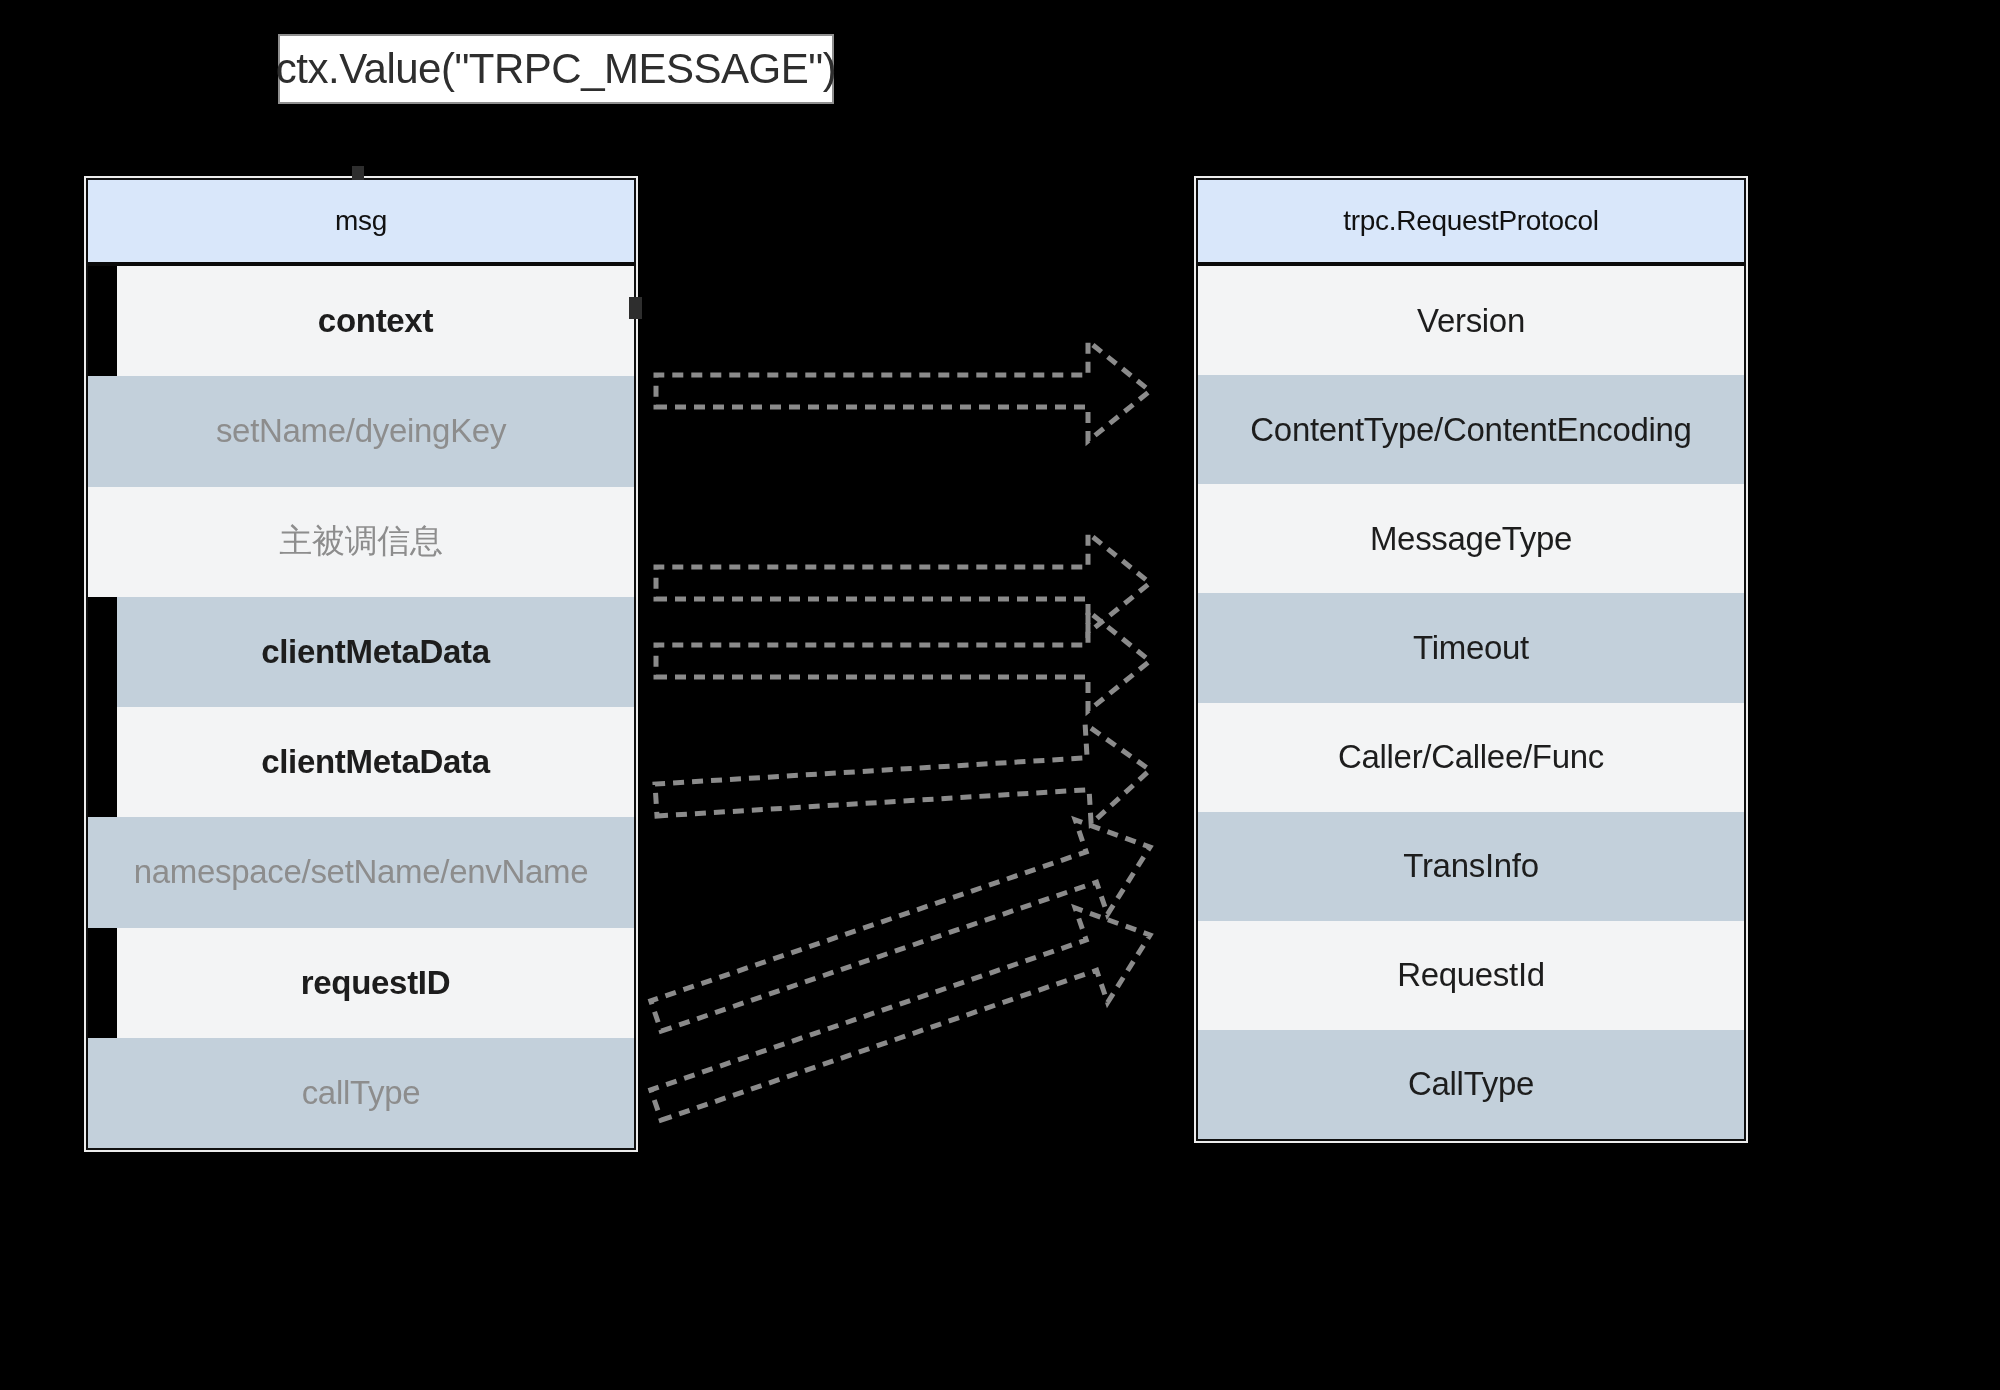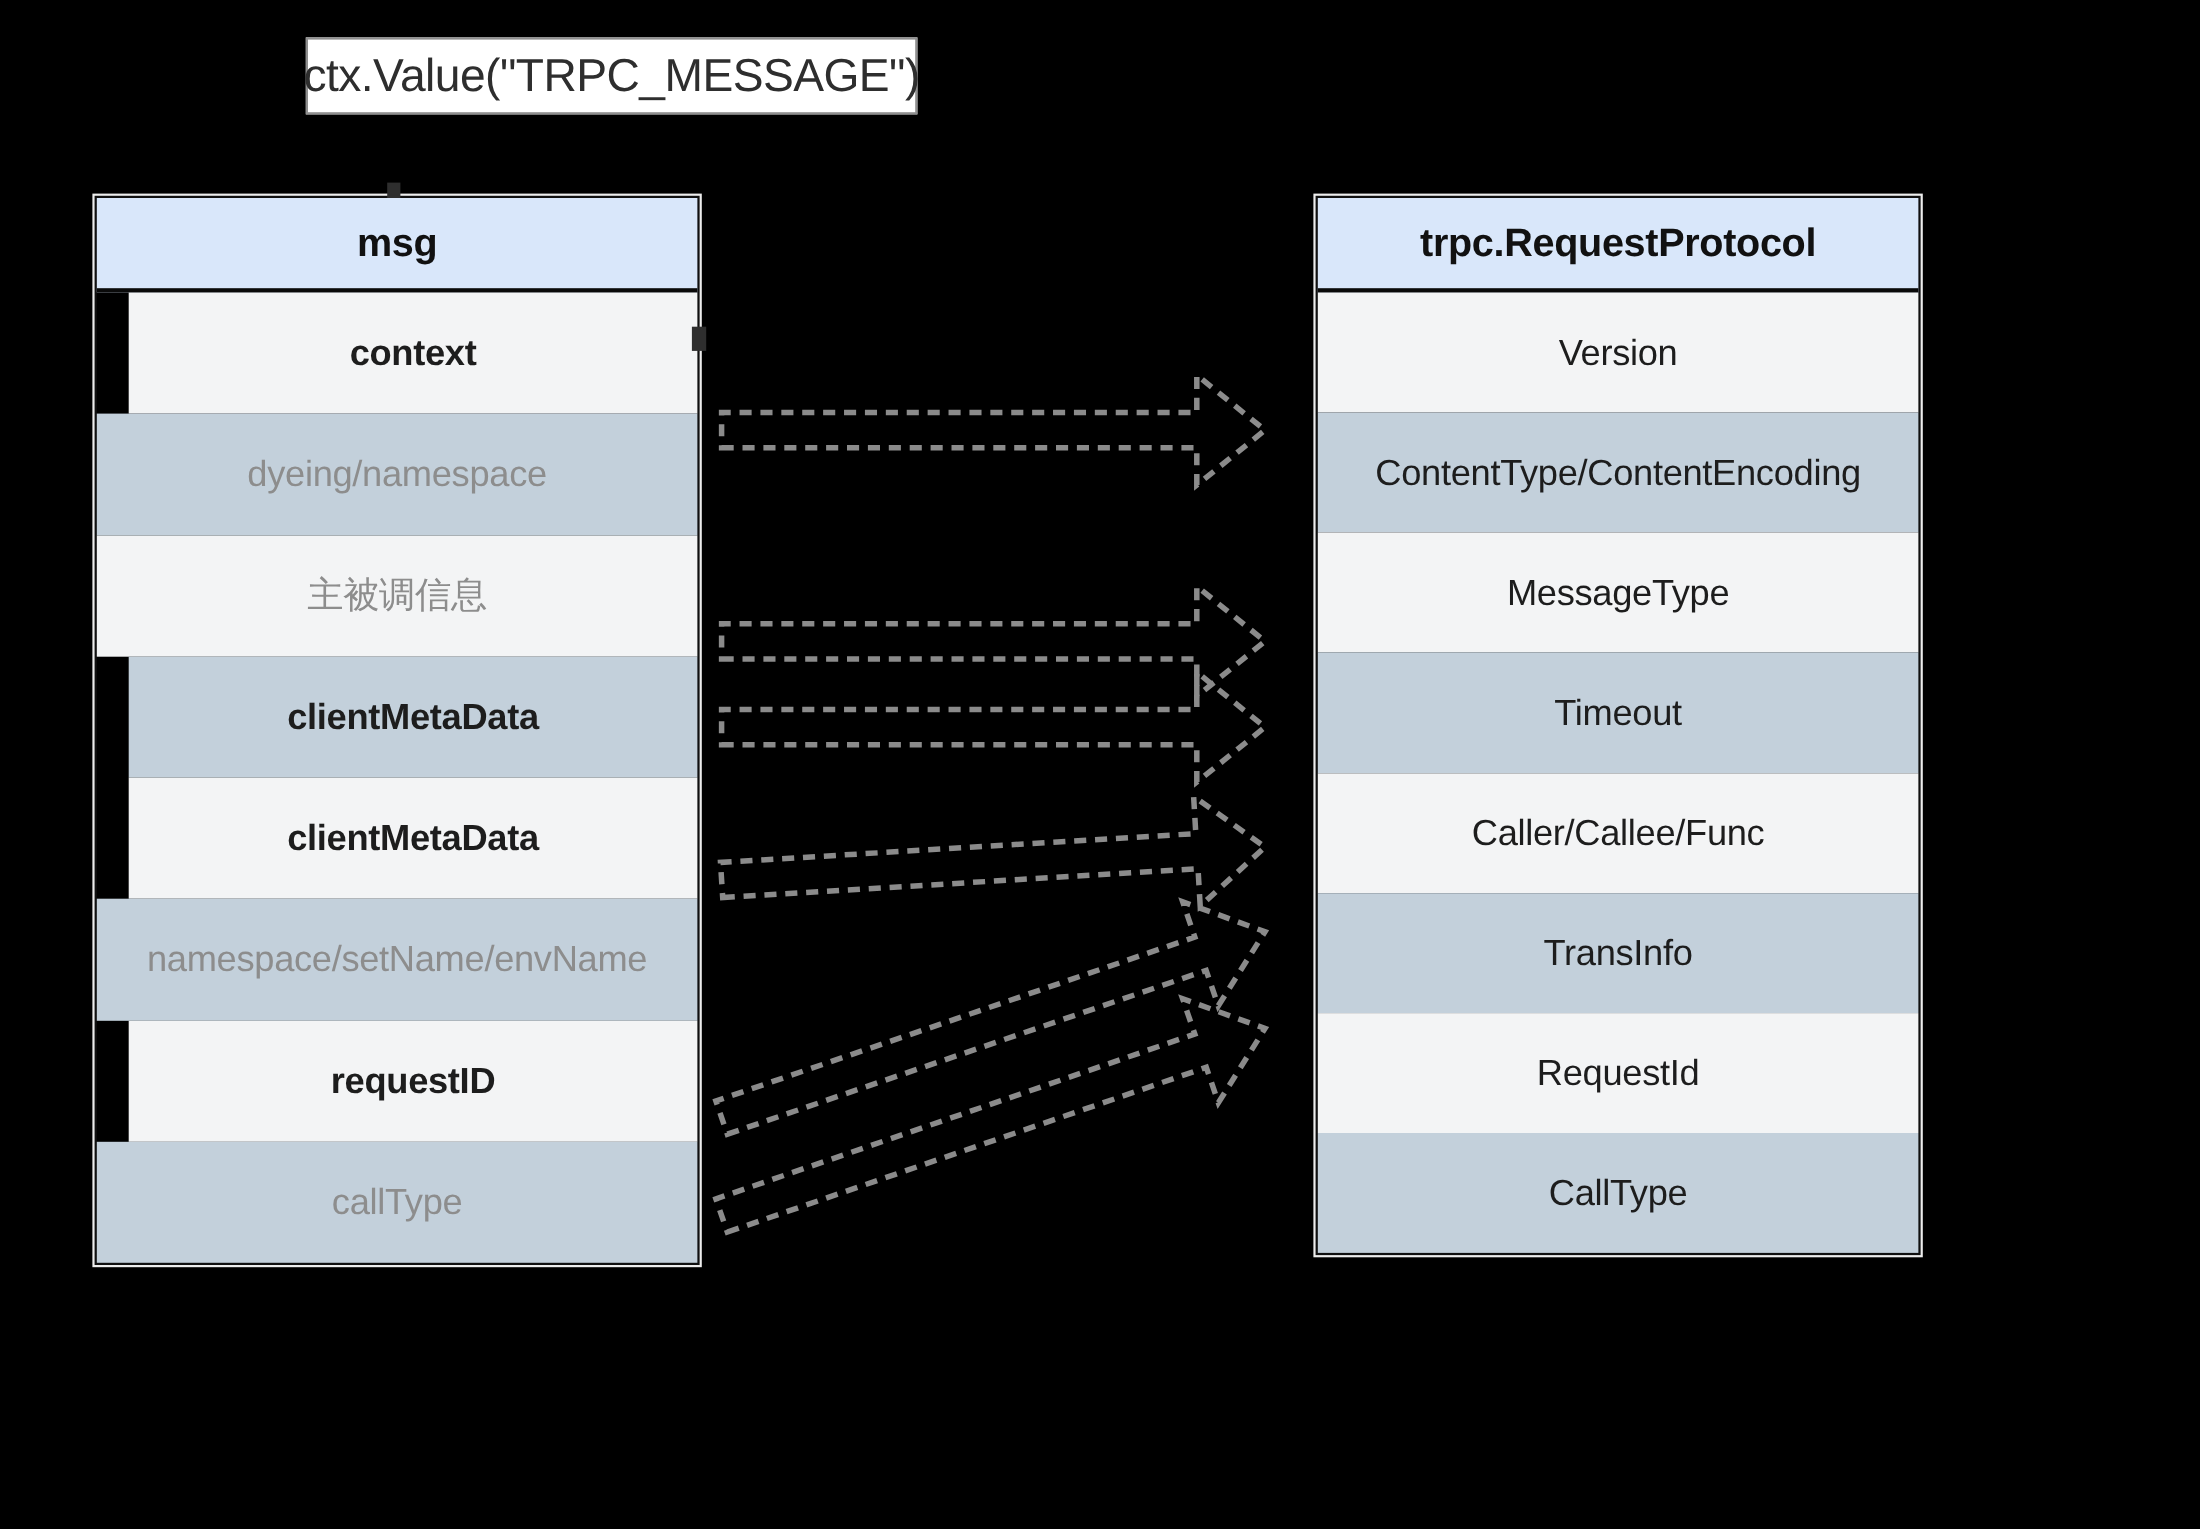--- a/index.html
+++ b/index.html
@@ -15,21 +15,21 @@
   }
   .table{
     position:absolute;display:flex;flex-direction:column;
     border:2px solid #101010;outline:2px solid #ededed;box-sizing:border-box;
   }
   .table.left{left:86px;top:178px;width:550px;height:972px;}
   .table.right{left:1196px;top:178px;width:550px;height:963px;}
   .thead{
     flex:0 0 86px;background:#d9e7fa;border-bottom:4px solid #0a0a0a;
     display:flex;align-items:center;justify-content:center;
-    font-weight:bold;font-size:36px;color:#111111;box-sizing:border-box;
+    font-weight:normal;font-size:28px;color:#111111;box-sizing:border-box;
     letter-spacing:-0.3px;
   }
   .row{
     flex:1 1 0;display:flex;align-items:center;justify-content:center;
     font-size:33px;color:#1d1d1d;letter-spacing:-0.3px;white-space:nowrap;
     overflow:hidden;
   }
   .row:nth-child(even){background:#f3f4f5;}
   .row:nth-child(odd){background:#c3d0db;}
   .row.bold{font-weight:bold;margin-left:29px;}
@@ -53,21 +53,21 @@
       <path d="M661.2 1120.1L1096.6 970.3L1107.6 1002.5L1150.0 935.0L1075.1 907.9L1086.2 940.0L650.8 1089.9Z" fill="none" stroke="#8b8b8b" stroke-width="5" stroke-dasharray="11 8"></path>
     </svg>
 
   <div class="ctx-box">
     <span>ctx.Value("TRPC_MESSAGE")</span>
   </div>
 
   <div class="table left">
     <div class="thead">msg</div>
     <div class="row bold">context</div>
-    <div class="row muted">dyeing/namespace</div>
+    <div class="row muted">setName/dyeingKey</div>
     <div class="row muted">主被调信息</div>
     <div class="row bold">clientMetaData</div>
     <div class="row bold">clientMetaData</div>
     <div class="row muted">namespace/setName/envName</div>
     <div class="row bold">requestID</div>
     <div class="row muted">callType</div>
   </div>
 
   <div class="table right">
     <div class="thead">trpc.RequestProtocol</div>

